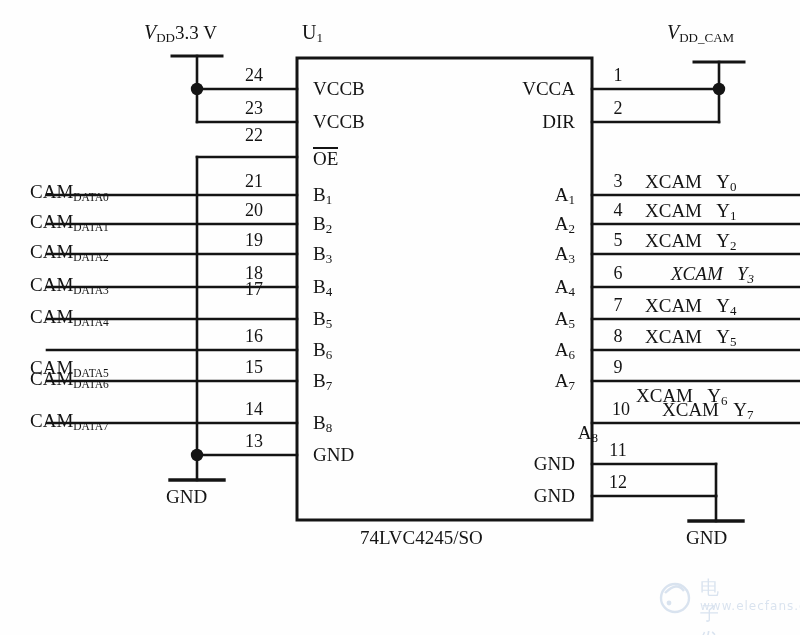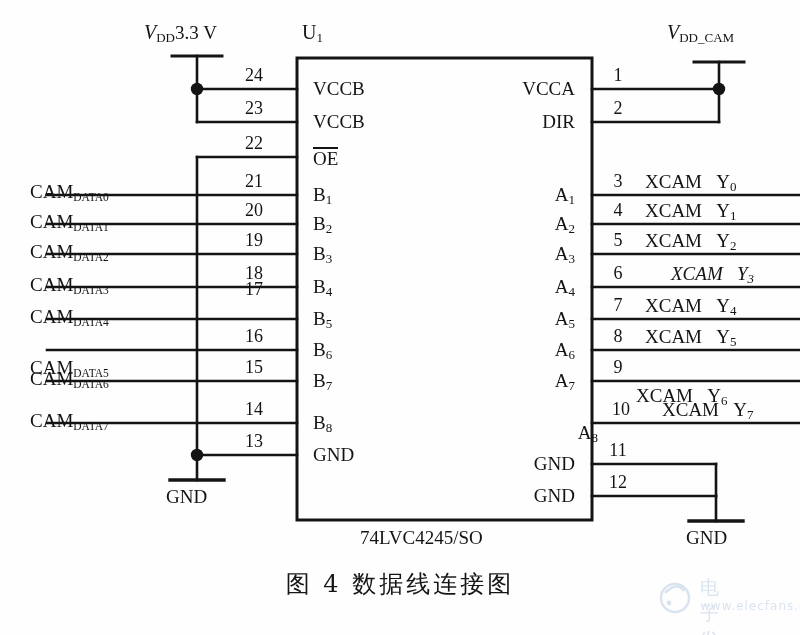--- a/index.html
+++ b/index.html
@@ -187,21 +187,21 @@
   <div class="lbl vdd-label" style="left:667px; top:22px;">
     <span class="ital">V</span><span class="sub">DD_CAM</span>
   </div>
 
   <div class="lbl u-label" style="left:302px; top:22px;">
     <span>U</span><span class="sub">1</span>
   </div>
 
   <div class="lbl pinnum" style="left:237px; top:66px;">24</div>
   <div class="lbl pinnum" style="left:237px; top:99px;">23</div>
-  <div class="lbl pinnum" style="left:237px; top:134px;">22</div>
+  <div class="lbl pinnum" style="left:237px; top:126px;">22</div>
   <div class="lbl pinnum" style="left:237px; top:172px;">21</div>
   <div class="lbl pinnum" style="left:237px; top:201px;">20</div>
   <div class="lbl pinnum" style="left:237px; top:231px;">19</div>
   <div class="lbl pinnum" style="left:237px; top:264px;">18</div>
   <div class="lbl pinnum" style="left:237px; top:280px;">17</div>
   <div class="lbl pinnum" style="left:237px; top:327px;">16</div>
   <div class="lbl pinnum" style="left:237px; top:358px;">15</div>
   <div class="lbl pinnum" style="left:237px; top:400px;">14</div>
   <div class="lbl pinnum" style="left:237px; top:432px;">13</div>
 
@@ -327,21 +327,20 @@
     <span>XCAM</span>&nbsp;&nbsp;&nbsp;<span>Y</span><span class="sub">6</span>
   </div>
   <div class="lbl netname" style="left:645px; top:400px;margin-left:17px;">
     <span>XCAM</span>&nbsp;&nbsp;&nbsp;<span>Y</span><span class="sub">7</span>
   </div>
 
   <div class="lbl gnd-label" style="left:686px; top:528px;">GND</div>
 
   <div class="lbl chip-part" style="left:360px; top:528px;">74LVC4245/SO</div>
 
-  <div class="caption" style="left:0px; top:568px;">图 4    数据线连接图</div>
 
   <div class="watermark" style="left:660px; top:575px;">
     <svg width="36" height="36" viewBox="0 0 36 36" style="position:absolute; left:-3px; top:4px;">
       <circle cx="18" cy="19" r="14" fill="none" stroke="#2b62a8" stroke-width="2.4"></circle>
       <path d="M8 14 Q20 2 27 12" fill="none" stroke="#2b62a8" stroke-width="2.4"></path>
       <circle cx="12" cy="24" r="2.4" fill="#2b62a8"></circle>
     </svg>
     <div class="wm-text1" style="position:absolute; left:40px; top:0px;">电子发烧友</div>
     <div class="wm-text2" style="position:absolute; left:40px; top:24px;">www.elecfans.com</div>
   </div>

